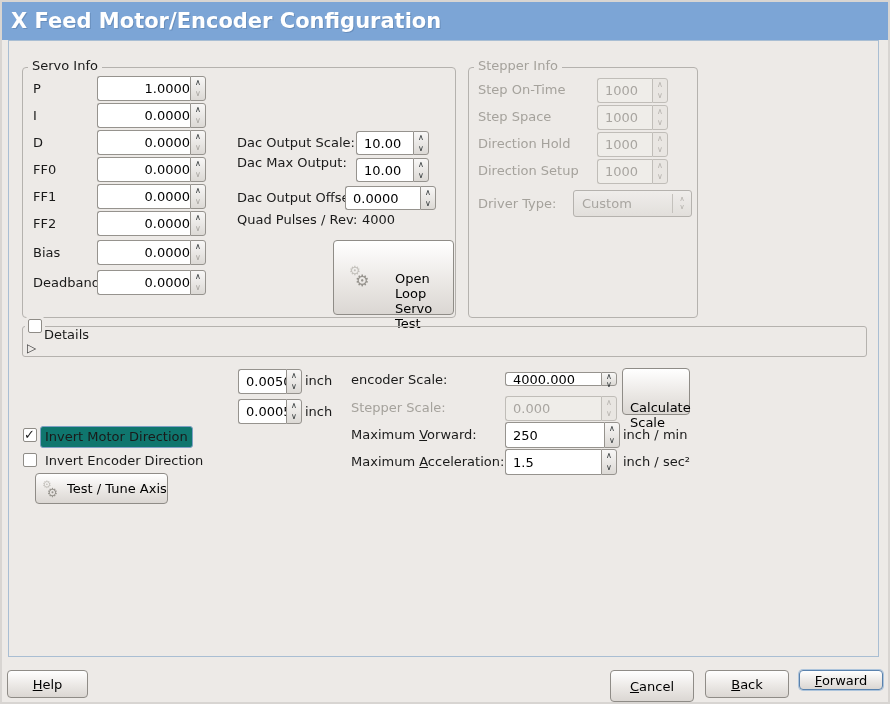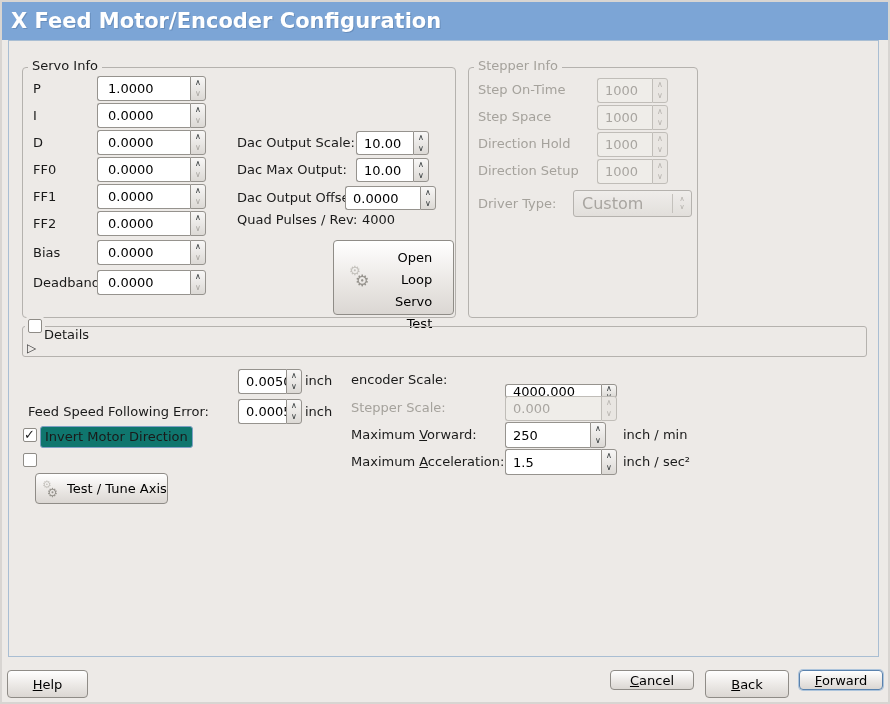--- a/index.html
+++ b/index.html
@@ -31,55 +31,55 @@
   .frame-title { position: absolute; font-size: 13px; color: #1a1a1a; background: #edeae7; padding: 0 4px; white-space: nowrap; line-height: 16px; }
   .frame-title.dim { color: #a5a29c; }
 
   
   .spin { position: absolute; display: flex; height: 25px; }
   .spin .entry {
     background: #ffffff; border: 1px solid #96938e; border-right: none;
     border-radius: 3px 0 0 3px; font-size: 13px; color: #000;
     display: flex; align-items: center; padding-left: 7px; overflow: hidden; white-space: nowrap;
   }
-  .spin.center .entry { justify-content: flex-start; padding-left: 10px; }
+  .spin.center .entry { justify-content: flex-end; padding-left: 10px; }
   .spin .btns {
     width: 16px; border: 1px solid #96938e; border-radius: 0 3px 3px 0;
     background: linear-gradient(#f8f7f6, #dcd9d5);
     display: flex; flex-direction: column;
   }
   .spin .btns .up, .spin .btns .down {
     flex: 1; font-size: 8px; line-height: 1; color: #2e3436;
     display: flex; align-items: center; justify-content: center; cursor: default;
   }
   .spin.dimdown .btns .down { color: #a8a5a0; }
   .spin.dis .entry { background: #efede9; border-color: #c0bdb8; color: #a8a5a0; }
   .spin.dis .btns { background: #e9e6e2; border-color: #c0bdb8; }
   .spin.dis .btns .up, .spin.dis .btns .down { color: #b6b3ae; }
 
   
   .combo {
     position: absolute; display: flex; align-items: stretch;
     background: linear-gradient(#efedeb,#e2dfdb); border: 1px solid #b5b2ae; border-radius: 3px;
   }
-  .combo .combo-text { flex: 1; font-size: 16px; color: #a8a5a0; display: flex; align-items: center; padding-left: 8px; white-space: nowrap; }
+  .combo .combo-text { flex: 1; font-size: 13px; color: #a8a5a0; display: flex; align-items: center; padding-left: 8px; white-space: nowrap; }
   .combo .combo-sep { width: 1px; background: #c4c1bc; margin: 3px 0; }
   .combo .combo-arrows { width: 18px; display: flex; flex-direction: column; align-items: center; justify-content: center; color: #b0ada8; font-size: 7px; line-height: 1.1; }
 
   
   .btn {
     position: absolute;
     background: linear-gradient(#ffffff, #ebe8e5 55%, #dbd7d3);
     border: 1px solid #8f8c87; border-radius: 4px;
     font-size: 13px; color: #000;
     display: flex; align-items: center; justify-content: center;
     white-space: nowrap; cursor: default;
   }
   .btn.focus { border-color: #5a82ad; box-shadow: 0 0 0 1px #adc4db; }
-  .btn .multiline { white-space: pre-line; text-align: right; line-height: 22px; }
+  .btn .multiline { white-space: pre-line; text-align: left; line-height: 15px; margin-top: 24px; }
 
   
   .cb {
     position: absolute; width: 14px; height: 14px;
     background: #ffffff; border: 1px solid #8f8c87; border-radius: 2px;
   }
   .cb.checked::after {
     content: "✓"; position: absolute; left: 0px; top: -2px;
     font-size: 13px; font-weight: bold; color: #1c1c1c;
   }
@@ -181,21 +181,21 @@
     <div class="entry" style="width:93px">
         <span>0.0000</span>
       </div>
     <div class="btns">
         <div class="up">∧</div>
         <div class="down">∨</div>
       </div>
   </div>
 
   <div class="lbl" style="left:237px;top:135px">Dac Output Scale:</div>
-  <div class="lbl" style="left:237px;top:162px">Dac Max Output:</div>
+  <div class="lbl" style="left:237px;top:155px">Dac Max Output:</div>
   <div class="lbl" style="left:237px;top:190px">Dac Output Offset:</div>
 
   <div class="spin" style="left:356px;top:131px;height:24px">
     <div class="entry" style="width:57px">
         <span>10.00</span>
       </div>
     <div class="btns">
         <div class="up">∧</div>
         <div class="down">∨</div>
       </div>
@@ -297,70 +297,74 @@
     <div class="entry" style="width:48px">
         <span>0.0050</span>
       </div>
     <div class="btns">
         <div class="up">∧</div>
         <div class="down">∨</div>
       </div>
   </div>
   <div class="lbl" style="left:305px;top:373px">inch</div>
 
-  <div class="lbl" style="left:28px;top:404px">Feed Speed Following Error:</div>
   <div class="spin" style="left:238px;top:399px">
     <div class="entry" style="width:48px">
         <span>0.0005</span>
       </div>
     <div class="btns">
         <div class="up">∧</div>
         <div class="down">∨</div>
       </div>
   </div>
   <div class="lbl" style="left:305px;top:404px">inch</div>
 
   <span class="cb checked" style="left:23px;top:428px"></span>
   <div class="lbl hl" style="left:40px;top:426px">Invert Motor Direction</div>
 
   <span class="cb" style="left:23px;top:453px"></span>
+  <div class="lbl" style="left:45px;top:453px">Invert Encoder Direction</div>
 
   <div class="btn" style="left:35px;top:473px;width:133px;height:31px">
     <span class="gear-icon" style="left:6px;top:6px;transform:scale(.8);transform-origin:top left">
         <span class="g1">⚙</span>
         <span class="g2">⚙</span>
       </span>
     <span style="position:absolute;left:31px;top:7px">Test / Tune Axis</span>
   </div>
 
   <div class="lbl" style="left:351px;top:372px">encoder Scale:</div>
-  <div class="spin" style="left:505px;top:384px;height:14px">
+  <div class="spin" style="left:505px;top:372px;height:14px">
     <div class="entry" style="width:96px">
         <span>4000.000</span>
       </div>
     <div class="btns">
         <div class="up">∧</div>
         <div class="down">∨</div>
       </div>
+  </div>
+  <div class="btn" style="left:622px;top:368px;width:68px;height:47px">
+    <span class="multiline" style="position:absolute;left:7px;top:7px">Calculate
+Scale</span>
   </div>
 
   <div class="lbl dim" style="left:351px;top:400px">Stepper Scale:</div>
   <div class="spin dis" style="left:505px;top:396px">
     <div class="entry" style="width:96px">
         <span>0.000</span>
       </div>
     <div class="btns">
         <div class="up">∧</div>
         <div class="down">∨</div>
       </div>
   </div>
 
   <div class="lbl" style="left:351px;top:427px"><span>Maximum </span><span class="mn">V</span><span>orward:</span></div>
   <div class="spin" style="left:505px;top:422px;height:26px">
-    <div class="entry" style="width:85px">
+    <div class="entry" style="width:99px">
         <span>250</span>
       </div>
     <div class="btns">
         <div class="up">∧</div>
         <div class="down">∨</div>
       </div>
   </div>
   <div class="lbl" style="left:623px;top:427px">inch / min</div>
 
   <div class="lbl" style="left:351px;top:454px"><span>Maximum </span><span class="mn">A</span><span>cceleration:</span></div>
@@ -371,21 +375,21 @@
     <div class="btns">
         <div class="up">∧</div>
         <div class="down">∨</div>
       </div>
   </div>
   <div class="lbl" style="left:623px;top:454px">inch / sec²</div>
 
   <div class="btn" style="left:7px;top:670px;width:81px;height:28px">
     <span><span class="mn">H</span><span>elp</span></span>
   </div>
-  <div class="btn" style="left:610px;top:670px;width:84px;height:20px">
+  <div class="btn" style="left:610px;top:670px;width:84px;height:32px">
     <span><span class="mn">C</span><span>ancel</span></span>
   </div>
   <div class="btn" style="left:705px;top:670px;width:84px;height:28px">
     <span><span class="mn">B</span><span>ack</span></span>
   </div>
   <div class="btn focus" style="left:799px;top:670px;width:84px;height:20px">
     <span><span class="mn">F</span><span>orward</span></span>
   </div>
 
 </div>

